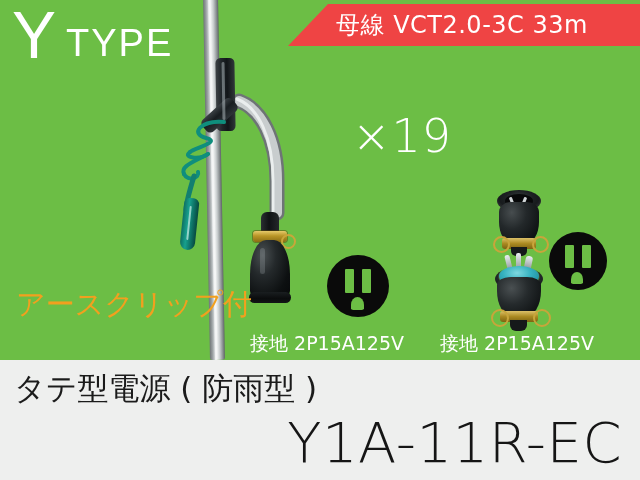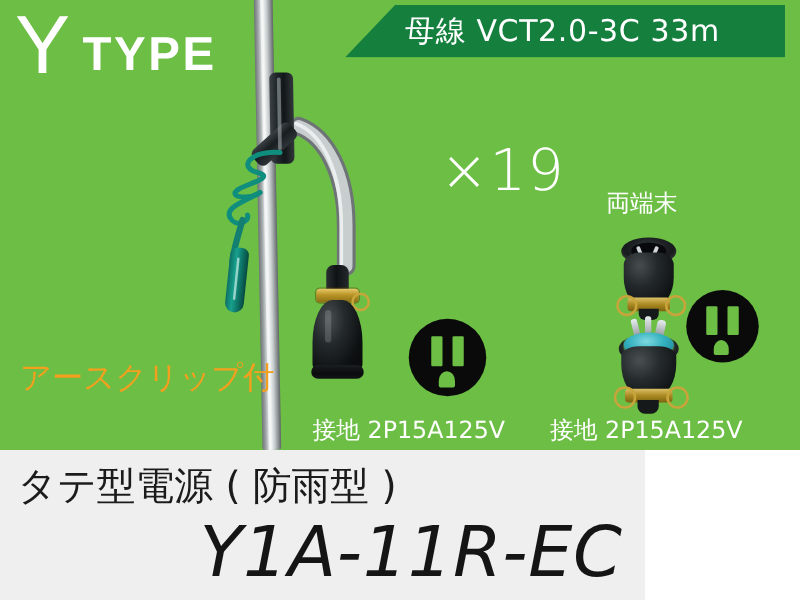--- a/index.html
+++ b/index.html
@@ -21,25 +21,25 @@
     position: absolute;
     left: 0; top: 0;
     width: 640px; height: 360px;
     background: #6cbe45;
     overflow: hidden;
   }
 
   
   .banner {
     position: absolute;
-    right: 12px;
+    right: 0;
     top: 4px;
     height: 42px;
     width: 352px;
-    background: #15803d;
+    background: #ef4444;
     -webkit-clip-path: polygon(40px 0, 100% 0, 100% 100%, 0 100%);
     clip-path: polygon(40px 0, 100% 0, 100% 100%, 0 100%);
     display: flex;
     align-items: center;
   }
   .banner-text {
     color: #ffffff;
     font-size: 24px;
     letter-spacing: 0.5px;
     margin-left: 48px;
@@ -57,21 +57,21 @@
     color: #ffffff;
   }
   .ytype-y {
     font-size: 66px;
     line-height: 1;
     font-weight: 300;
   }
   .ytype-word {
     font-size: 38px;
     line-height: 1;
-    font-weight: 700;
+    font-weight: 400;
     letter-spacing: 2px;
     margin-left: 10px;
     position: relative;
     top: -2px;
     text-align: center;
   }
 
   
   .multiplier {
     position: absolute;
@@ -93,21 +93,21 @@
   }
   .lbl-rubber {
     left: 311px; top: 203px;
     color: #e8171f;
     font-size: 25px;
     font-weight: 700;
   }
   .lbl-earthclip {
     left: 16px; top: 285px;
     color: #f2a01e;
-    font-size: 25px;
+    font-size: 29px;
   }
   .lbl-bothends {
     left: 485px; top: 150px;
     color: #ffffff;
     font-size: 19px;
   }
   .lbl-spec-left {
     left: 250px; top: 331px;
     color: #ffffff;
     font-size: 19px;
@@ -404,41 +404,40 @@
     left: 18px; top: 67px;
     width: 17px; height: 11px;
     background: #15191a;
     border-radius: 0 0 6px 6px;
   }
 
   
   .caption {
     position: absolute;
     left: 0; top: 360px;
-    width: 516px; height: 120px;
+    width: 640px; height: 120px;
     background: #eeefee;
   }
   .caption-title {
     position: absolute;
     left: 14px; top: 8px;
     color: #1b1b1b;
     font-size: 31px;
     white-space: nowrap;
     font-family: "DejaVu Sans", "Liberation Sans", sans-serif;
   }
   .caption-model {
     position: absolute;
     right: 18px; top: 50px;
     color: #151515;
     font-size: 56px;
     letter-spacing: 0.5px;
     white-space: nowrap;
     font-weight: 300;
     font-family: "DejaVu Sans", "Liberation Sans", sans-serif;
-    font-style: italic;
   }
 </style>
 </head>
 <body>
 
 <div id="page">
 
   <div class="stage">
 
     <div class="pole">
@@ -519,21 +518,20 @@
     </div>
 
     <div class="ytype">
       <span class="ytype-y">Y</span>
       <span class="ytype-word">TYPE</span>
     </div>
 
     <div class="multiplier">×19</div>
 
     <div class="lbl lbl-earthclip">アースクリップ付</div>
-    <div class="lbl lbl-bothends">両端末</div>
     <div class="lbl lbl-spec-left">接地 2P15A125V</div>
     <div class="lbl lbl-spec-right">接地 2P15A125V</div>
   </div>
 
   <div class="caption">
     <div class="caption-title">タテ型電源 ( 防雨型 )</div>
     <div class="caption-model">Y1A-11R-EC</div>
   </div>
 
 </div>

